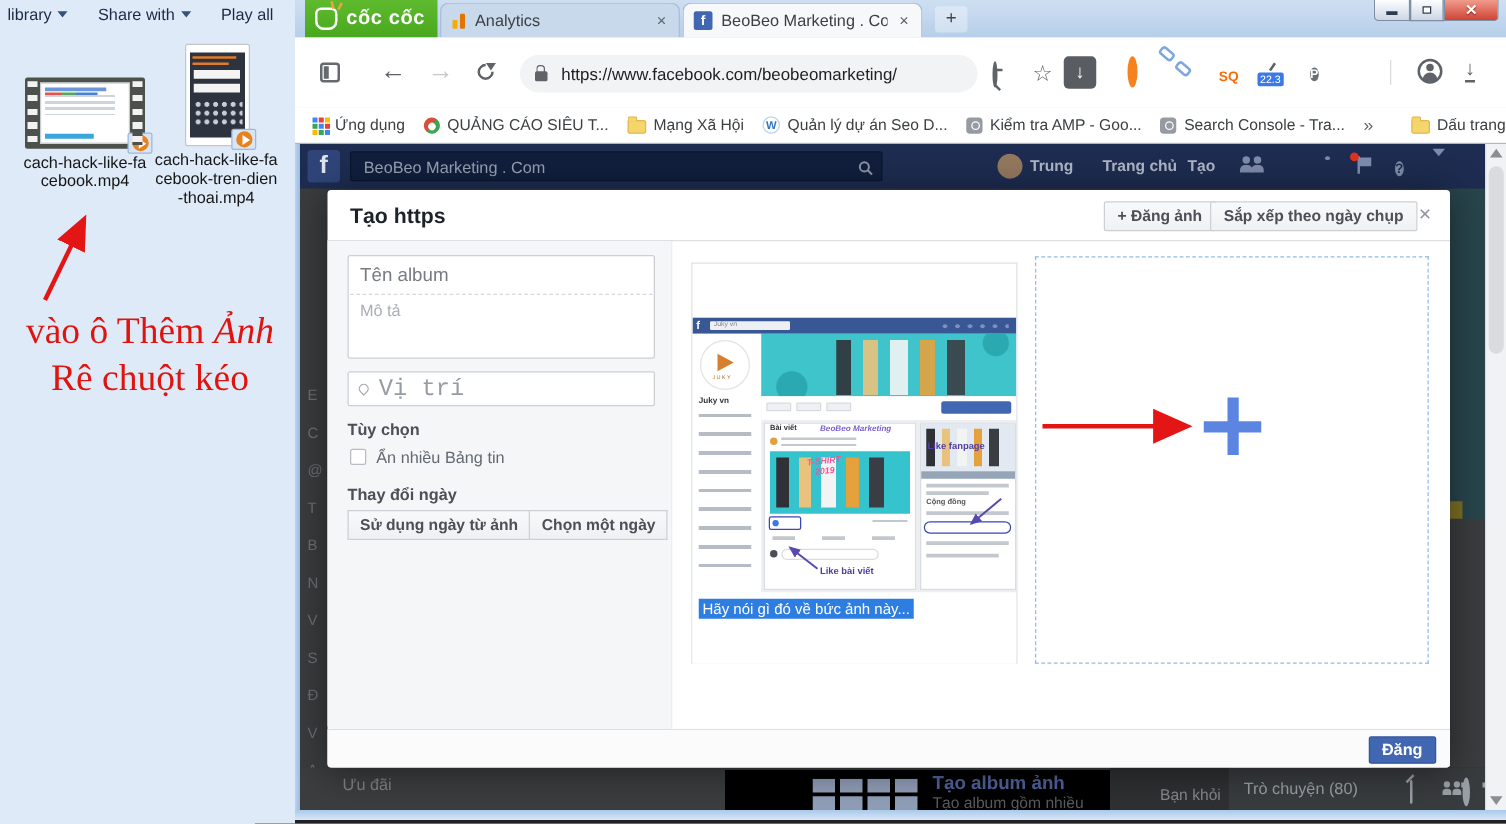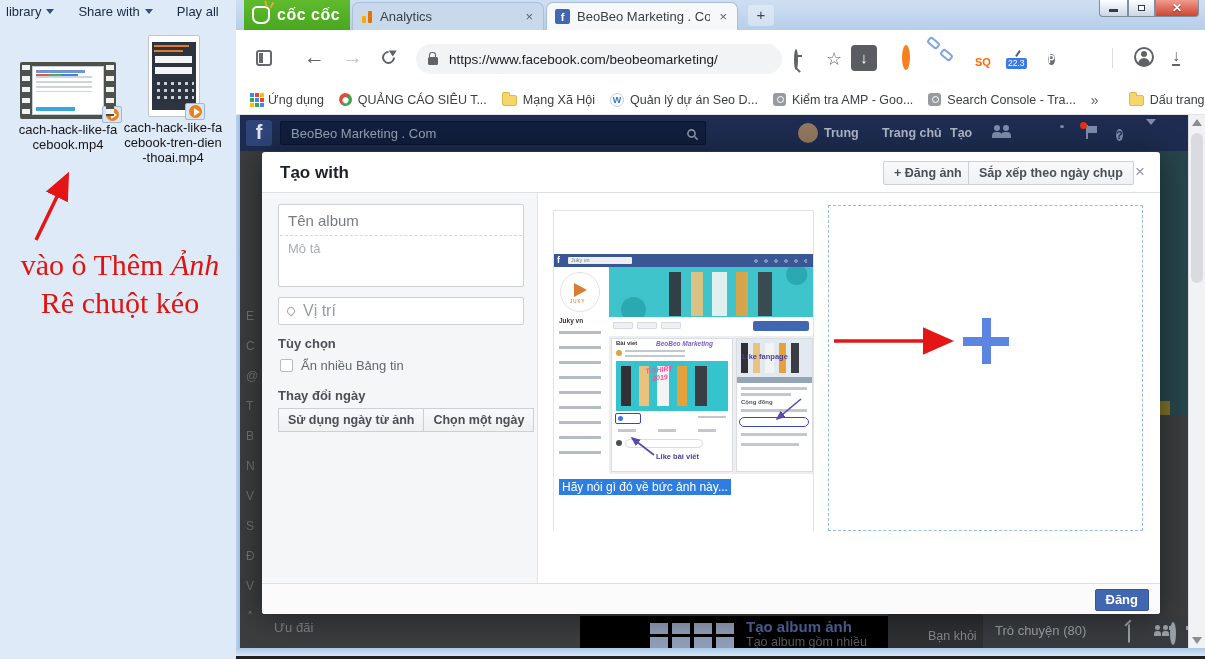--- a/index.html
+++ b/index.html
@@ -107,21 +107,21 @@
   .i-card{width:18px;height:13px;background:#5b8def;border-radius:2px;position:relative;}
   .i-card:after{content:"";position:absolute;left:4px;top:3px;width:7px;height:7px;border:1.5px solid #fff;border-radius:1px;}
   .tsep{position:absolute;left:876px;top:18px;width:1px;height:20px;background:#dadce0;}
   .i-prof{position:absolute;left:898px;top:17px;width:20px;height:20px;border-radius:50%;border:2px solid #5f6368;cursor:pointer;}
   .i-prof:before{content:"";position:absolute;left:5px;top:2px;width:6px;height:6px;border-radius:50%;background:#5f6368;}
   .i-prof:after{content:"";position:absolute;left:2px;top:9px;width:12px;height:7px;border-radius:6px 6px 0 0;background:#5f6368;}
   .i-dltray{position:absolute;left:936px;top:17px;font-size:16px;color:#5f6368;border-bottom:2px solid #5f6368;line-height:17px;cursor:pointer;}
 
   .bmbar{position:absolute;left:0;top:86px;width:100%;height:29px;background:#fff;border-bottom:1px solid #e2e4e7;
       display:flex;align-items:center;padding-left:14px;gap:15px;font-size:12.5px;color:#3c4043;}
-  .bm{display:flex;gap:6px;cursor:pointer;white-space:nowrap;}
+  .bm{display:flex;align-items:center;gap:6px;cursor:pointer;white-space:nowrap;}
   .i-apps{width:4px;height:4px;background:#4285f4;margin:0 8px 8px 0;position:relative;
       box-shadow:5px 0 #ea4335,10px 0 #fbbc04,0 5px #34a853,5px 5px #4285f4,10px 5px #ea4335,0 10px #fbbc04,5px 10px #34a853,10px 10px #4285f4;}
   .i-swirl{width:13px;height:13px;border-radius:50%;background:conic-gradient(#3da552 0 50%,#d94f3d 50% 100%);position:relative;transform:rotate(40deg);}
   .i-swirl:after{content:"";position:absolute;left:3.5px;top:3.5px;width:6px;height:6px;background:#fff;border-radius:50%;}
   .i-folder{width:15px;height:11px;background:#f6d56a;border:1px solid #dfb84e;border-radius:1px 2px 2px 2px;position:relative;margin-top:2px;}
   .i-folder:before{content:"";position:absolute;left:-1px;top:-4px;width:6px;height:3px;background:#f6d56a;border:1px solid #dfb84e;border-bottom:none;border-radius:2px 2px 0 0;}
   .i-wcirc{width:14px;height:14px;border-radius:50%;background:#fff;border:1px solid #bcd2ea;color:#3176c7;
       font-size:9px;font-weight:bold;text-align:center;line-height:13px;}
   .i-grey{width:13px;height:13px;background:#969ba1;border-radius:3px;position:relative;}
   .i-grey:after{content:"";position:absolute;left:4px;top:3px;width:5px;height:5px;border:1.5px solid #fff;border-radius:50%;}
@@ -209,21 +209,21 @@
   .ndbox{position:absolute;left:16px;top:52px;width:246px;height:83px;background:#fff;border:1px solid #ccd0d5;border-radius:2px;}
   .ndbox input{width:100%;height:30px;border:none;outline:none;padding:0 9px;font-size:15px;background:transparent;font-family:"Liberation Sans",sans-serif;}
   .ndbox input::placeholder{color:#777c83;}
   .nd-dash{border-top:1px dashed #d5d8dc;margin:0 1px;}
   .ndbox textarea{width:100%;height:48px;border:none;outline:none;resize:none;padding:5px 9px;font-size:13px;
       background:transparent;font-family:"Liberation Sans",sans-serif;}
   .ndbox textarea::placeholder{color:#a9aeb5;}
   .locbox{position:absolute;left:16px;top:145px;width:246px;height:28px;background:#fff;border:1px solid #ccd0d5;
       border-radius:2px;display:flex;align-items:center;padding:0 8px;gap:6px;}
   .i-pin{width:8px;height:8px;border:1.6px solid #a6abb2;border-radius:50% 50% 50% 0;transform:rotate(-45deg);flex:none;}
-  .locbox input{flex:1;border:none;outline:none;font-size:16px;background:transparent;font-family:Liberation Sans, sans-serif;}
+  .locbox input{flex:1;border:none;outline:none;font-size:19px;background:transparent;font-family:Liberation Mono, monospace;}
   .locbox input::placeholder{color:#979ca4;}
   .flabel{position:absolute;left:16px;font-size:13px;font-weight:bold;color:#4b4f56;}
   .cbrow{position:absolute;left:18px;top:206px;display:flex;align-items:center;gap:8px;font-size:13px;color:#62696f;cursor:pointer;}
   .cb{width:13px;height:13px;background:#fff;border:1px solid #b8bcc2;border-radius:2px;}
   .segs{position:absolute;left:16px;top:256px;display:flex;}
   .seg{border:1px solid #ccd0d5;background:linear-gradient(#f8f9fa,#eef0f2);font-size:12.5px;font-weight:bold;
       color:#4b4f56;padding:4px 9px;cursor:pointer;font-family:"Liberation Sans",sans-serif;}
   .seg+.seg{border-left:none;}
 
   
@@ -491,21 +491,21 @@
         <span class="know">Bạn khỏi</span>
         <div class="chatbar">
           <span class="ct">Trò chuyện (80)</span>
           <span class="ci" style="right:58px;"><span class="i-comp"></span></span>
           <span class="ci" style="right:34px;"><span class="i-ppl"></span></span>
           <span class="ci" style="right:12px;"><span class="i-gear"></span></span>
         </div>
       </div>
 
       <div class="dialog">
-        <div class="dlg-title">Tạo with</div>
+        <div class="dlg-title">Tạo https</div>
         <button class="fbtn" style="left:621px;">+ Đăng ảnh</button>
         <button class="fbtn" style="left:706px;">Sắp xếp theo ngày chụp</button>
         <span class="dlg-close">×</span>
         <div class="dlg-hline"></div>
 
         <div class="formcol"></div>
 
         <div class="ndbox">
           <input placeholder="Tên album" style="">
           <div class="nd-dash"></div>

